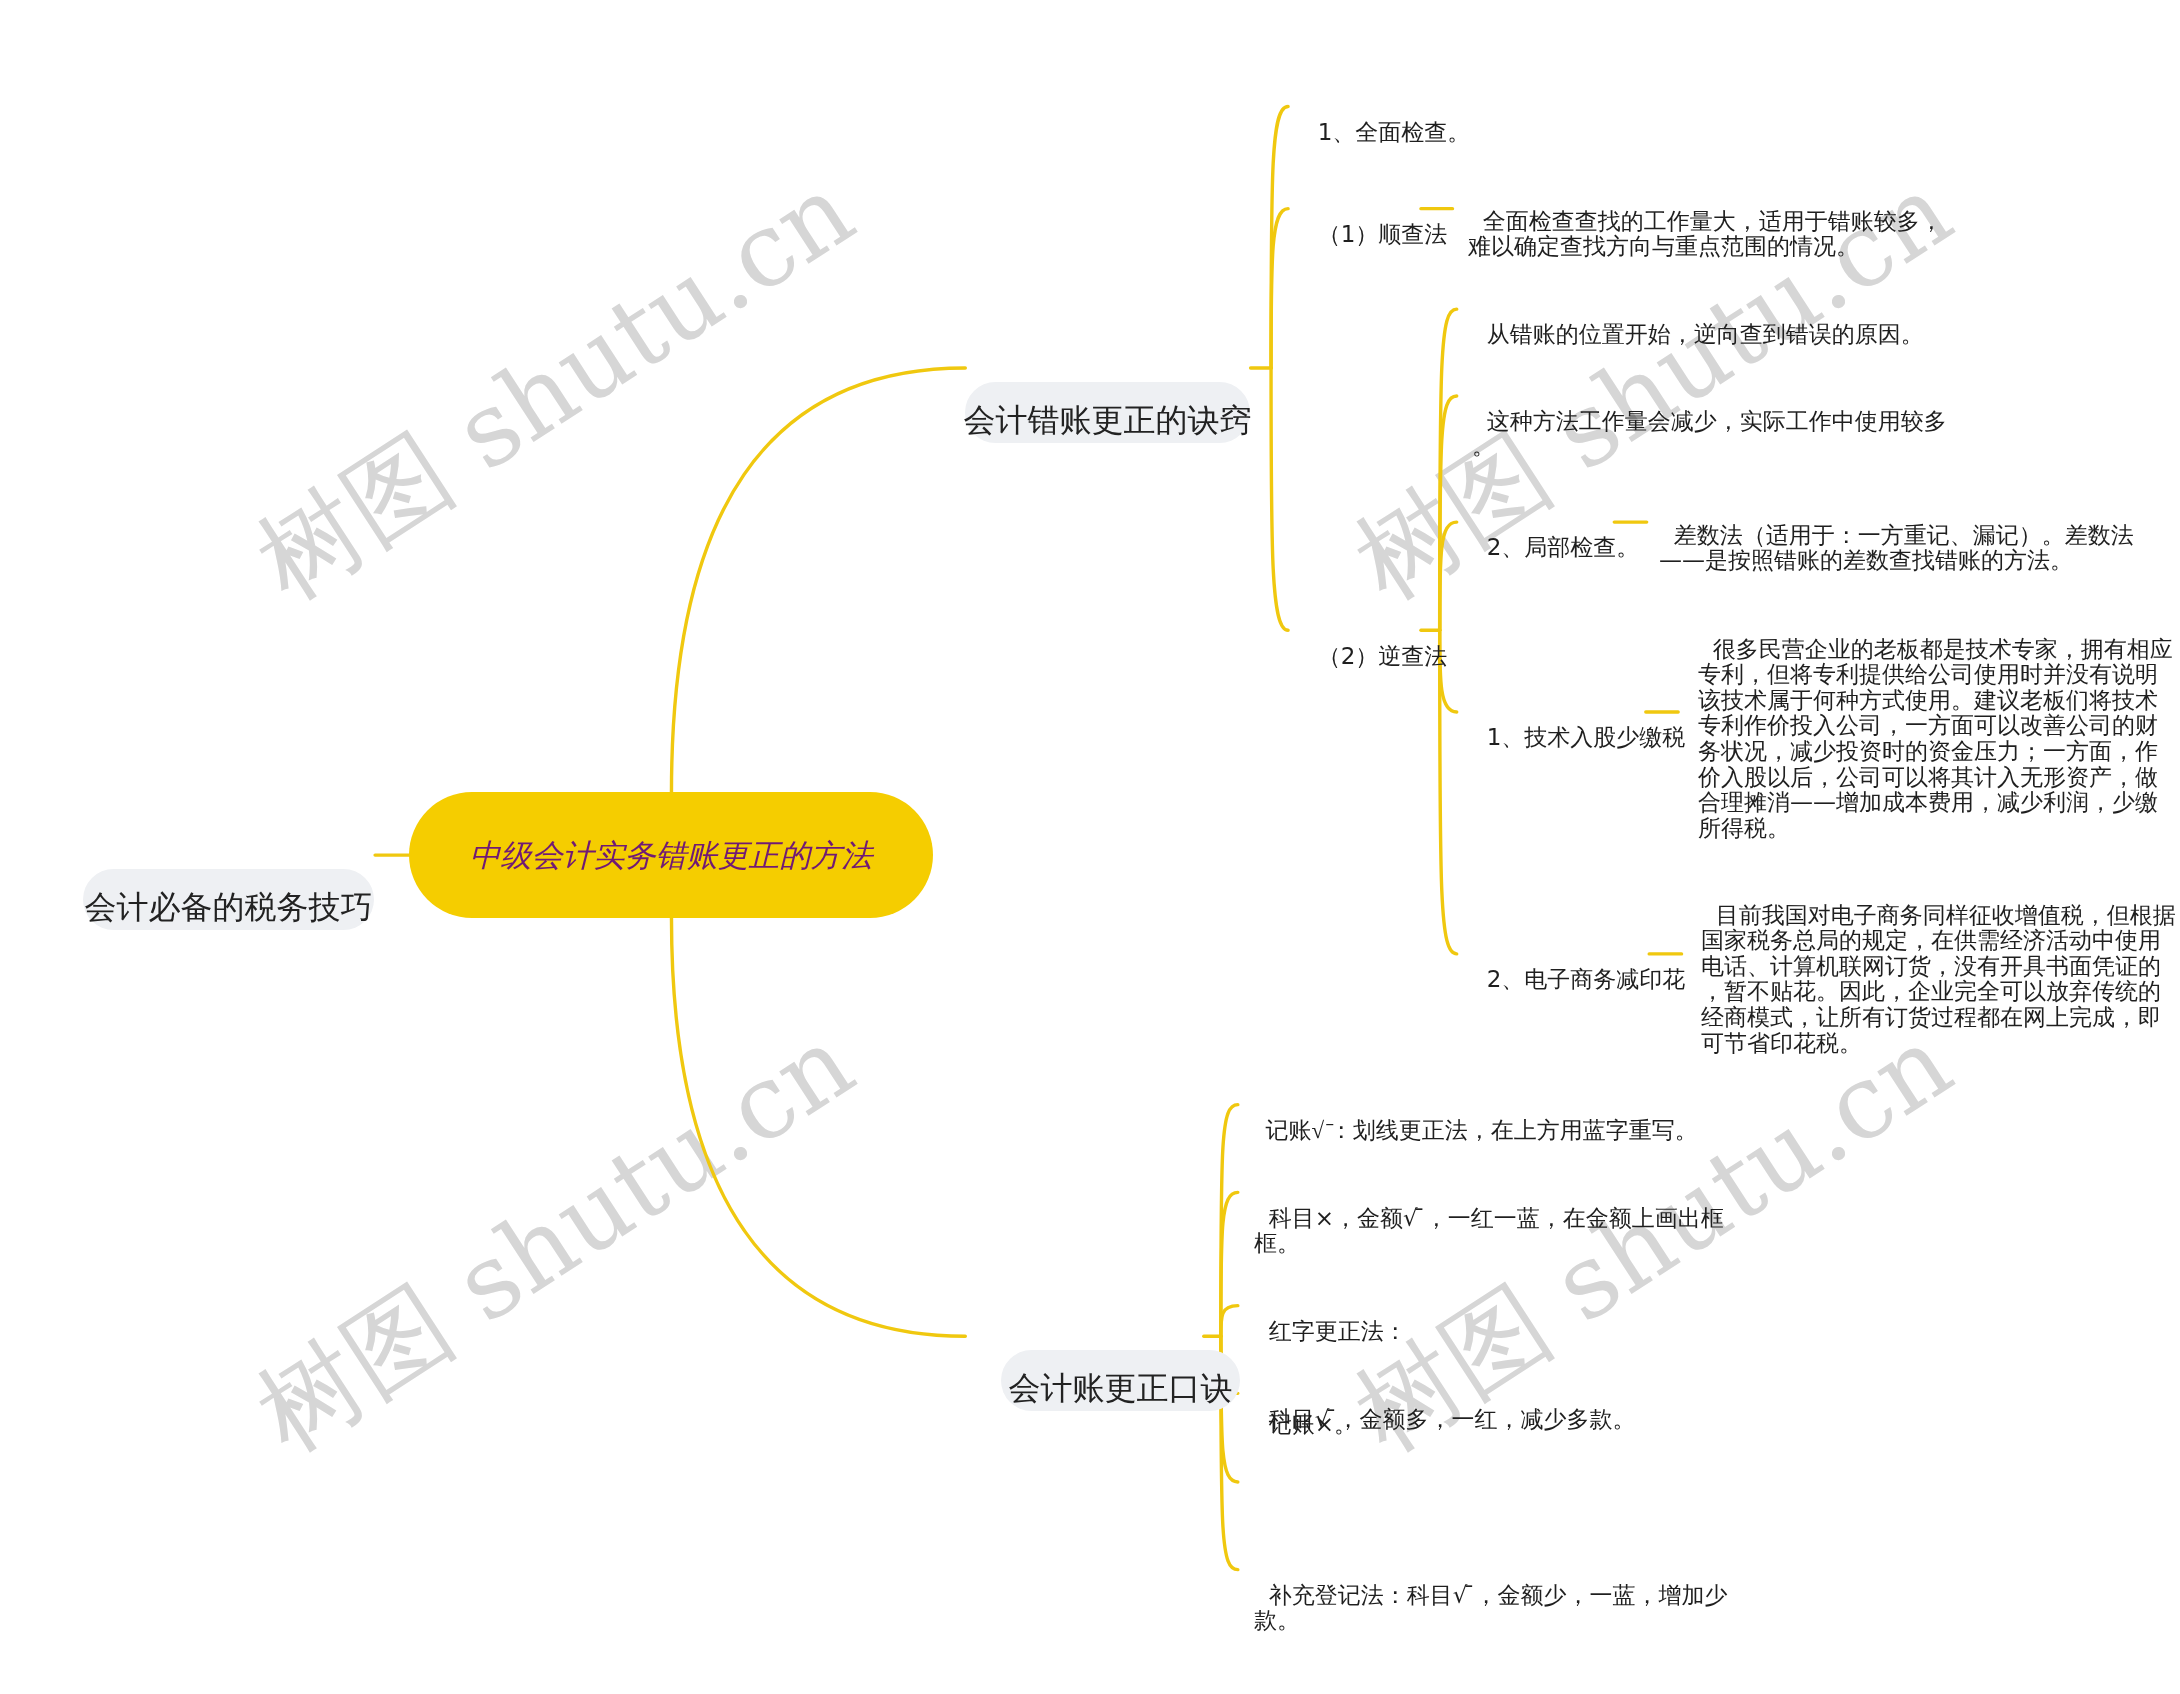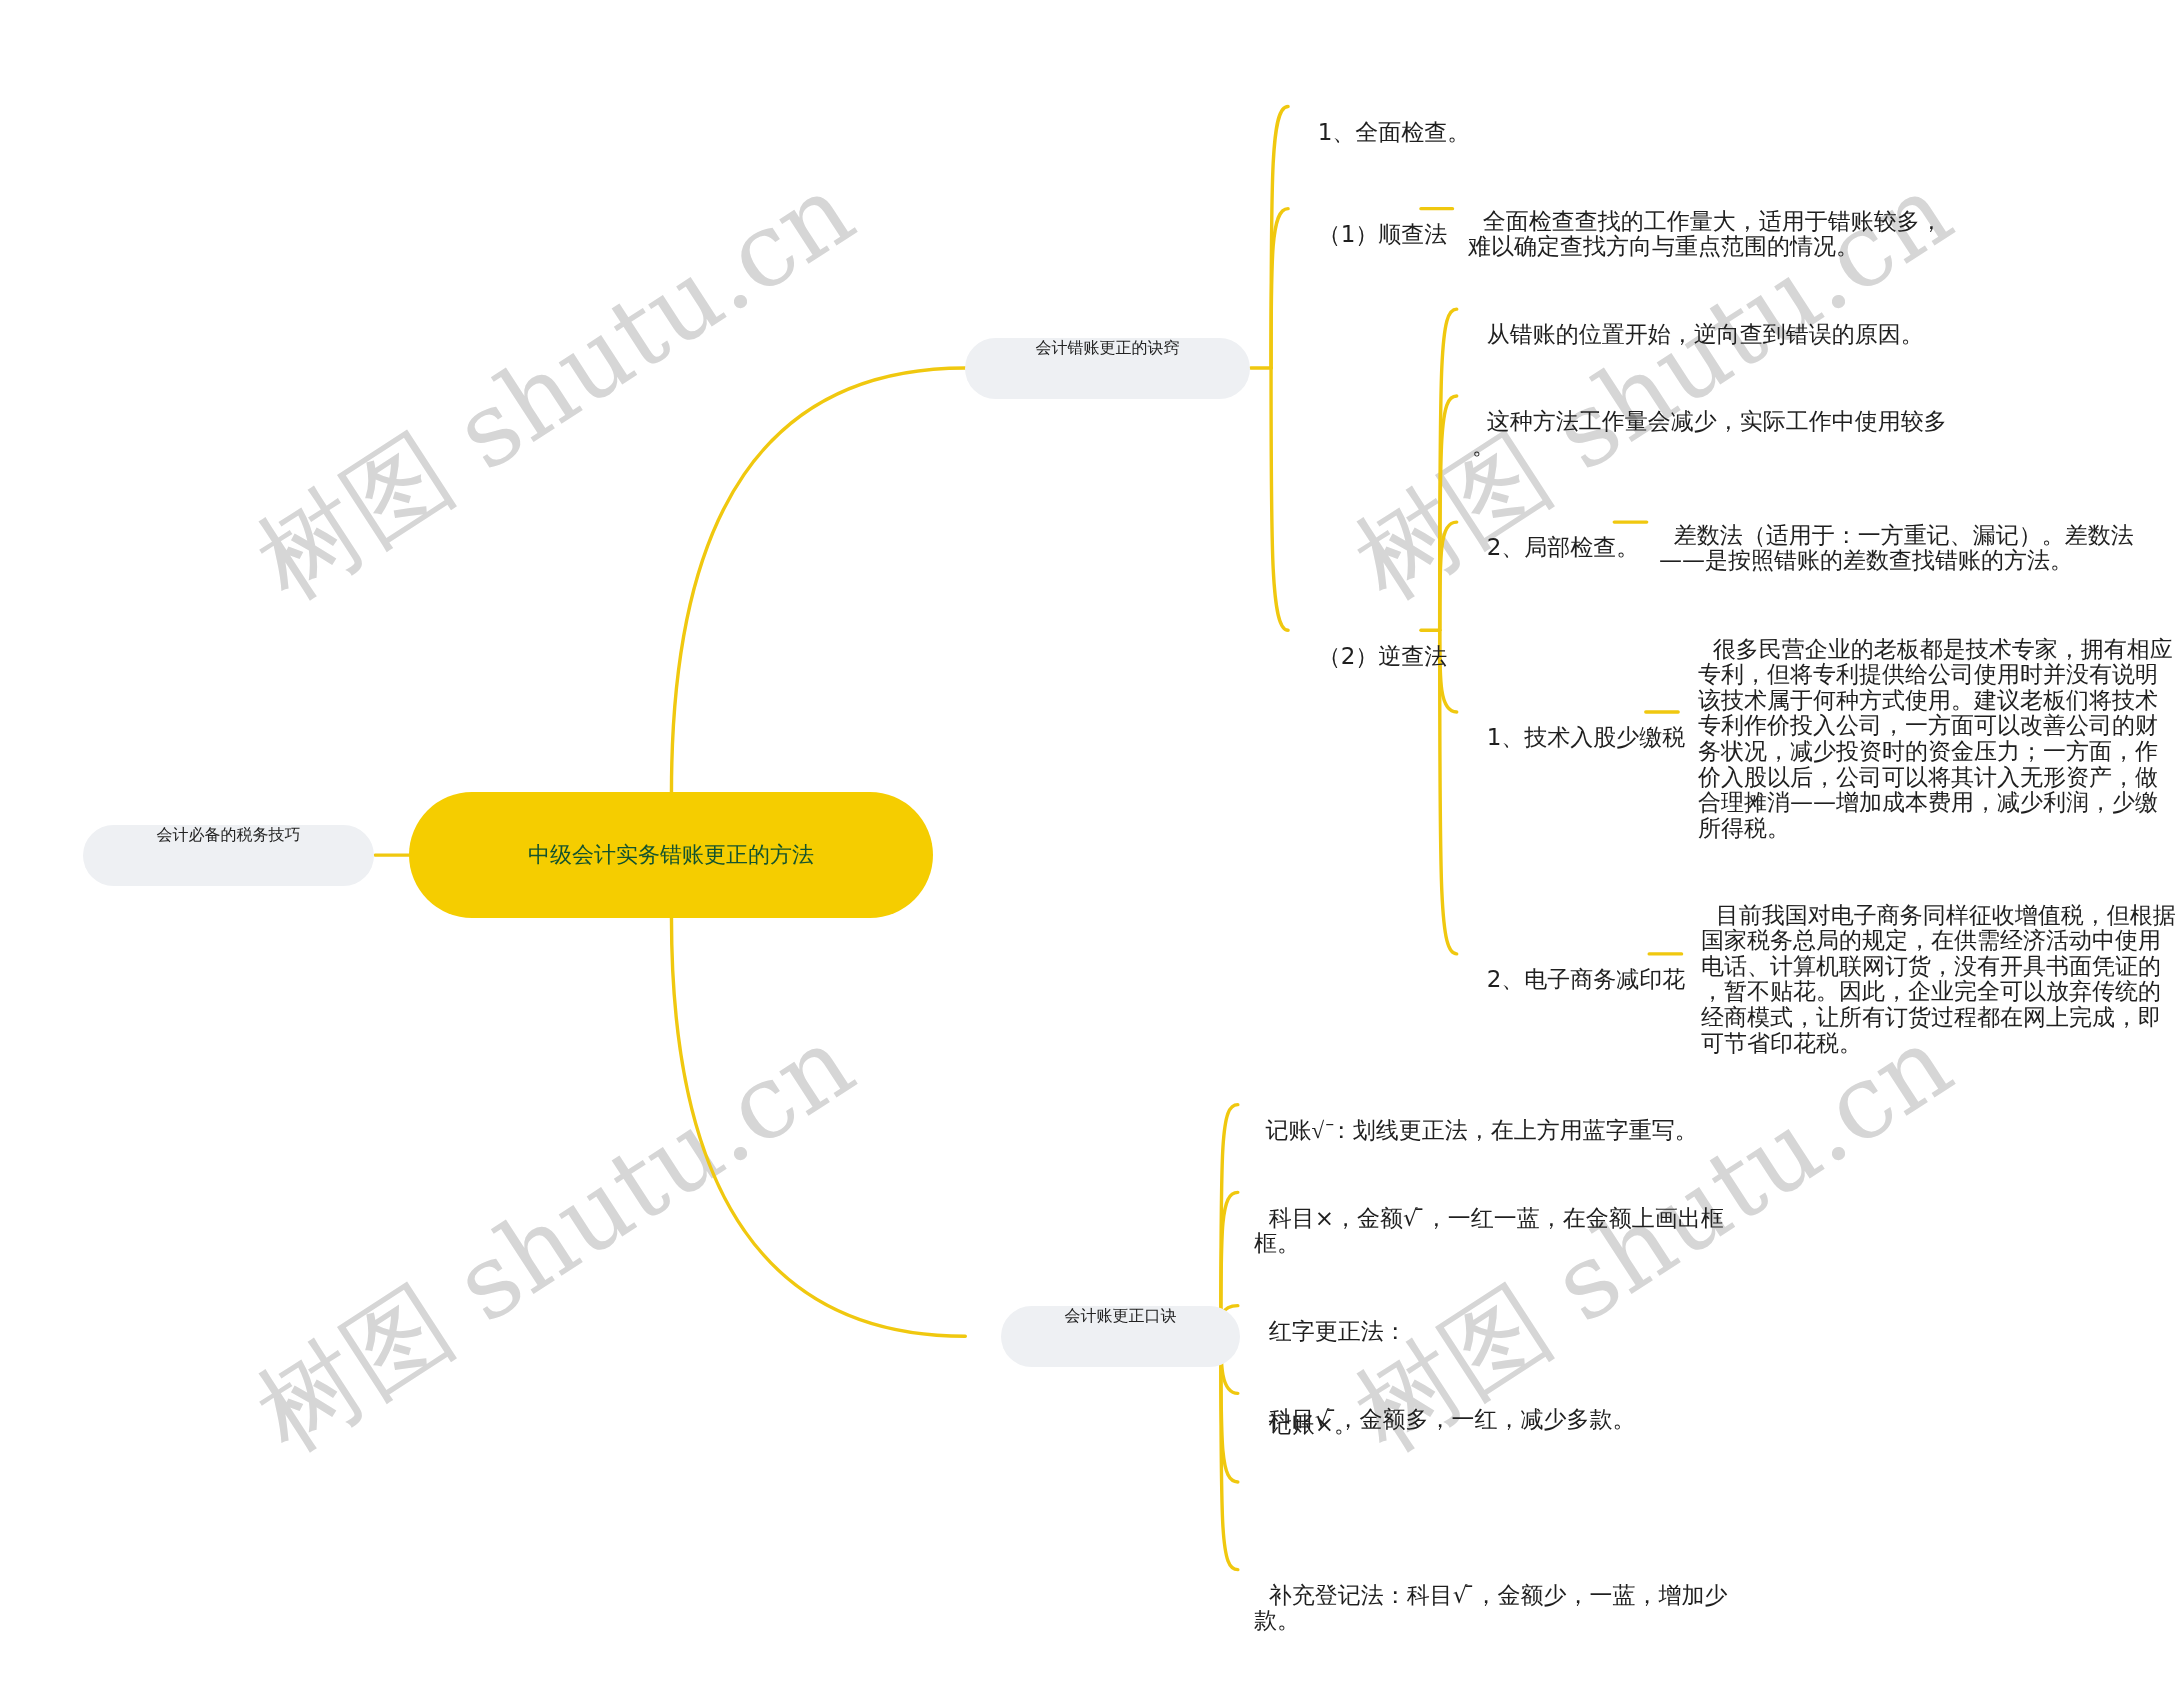--- a/index.html
+++ b/index.html
@@ -1,25 +1,25 @@
 <!DOCTYPE html>
 <html style="font-size:13.6px"><head>
 <meta charset="utf-8">
 <style>
   html, body { margin: 0; padding: 0; background: #ffffff; }
   body { width: 2181px; height: 1694px; position: relative; overflow: hidden;
          font-family: "DejaVu Sans", "Liberation Sans", sans-serif; color: #222; }
   #links { position: absolute; left: 0; top: 0; width: 2181px; height: 1694px; z-index: 1; }
   .node { position: absolute; z-index: 2; box-sizing: border-box; }
   .root { left: 409px; top: 792px; width: 524px; height: 126px; border-radius: 63px;
-          background: #f5cd00; color: #14532d; font-size: 22px; line-height: 44px;
+          background: #f5cd00; color: #701a75; font-size: 31px; line-height: 44px;
           display: flex; align-items: center; justify-content: center; text-align: center;
-          padding: 0 60px; }
-  .pill { background: #eef0f3; border-radius: 31px; height: 61px; font-size: 16px;
-          display: flex; align-items: flex-start; justify-content: center; white-space: nowrap; color: #222; }
+          padding: 0 60px; font-style: italic; }
+  .pill { background: #eef0f3; border-radius: 31px; height: 61px; font-size: 32px;
+          display: flex; align-items: flex-end; justify-content: center; white-space: nowrap; color: #222; margin-top: 44px; }
   .leaf { font-size: 23px; line-height: 25.6px; color: #1f1f1f; white-space: pre-wrap; }
   .watermark { position: absolute; z-index: 0; color: #d6d6d6; font-family: "DejaVu Serif", "Liberation Serif", serif;
                font-size: 102px; transform: rotate(-33deg); transform-origin: left bottom; white-space: nowrap;
                pointer-events: none; }
 </style>
 </head>
 <body>
 
 <div class="watermark" style="left:307px; top:494px;">树图 shutu.cn</div>
 <div class="watermark" style="left:1405px; top:494px;">树图 shutu.cn</div>

